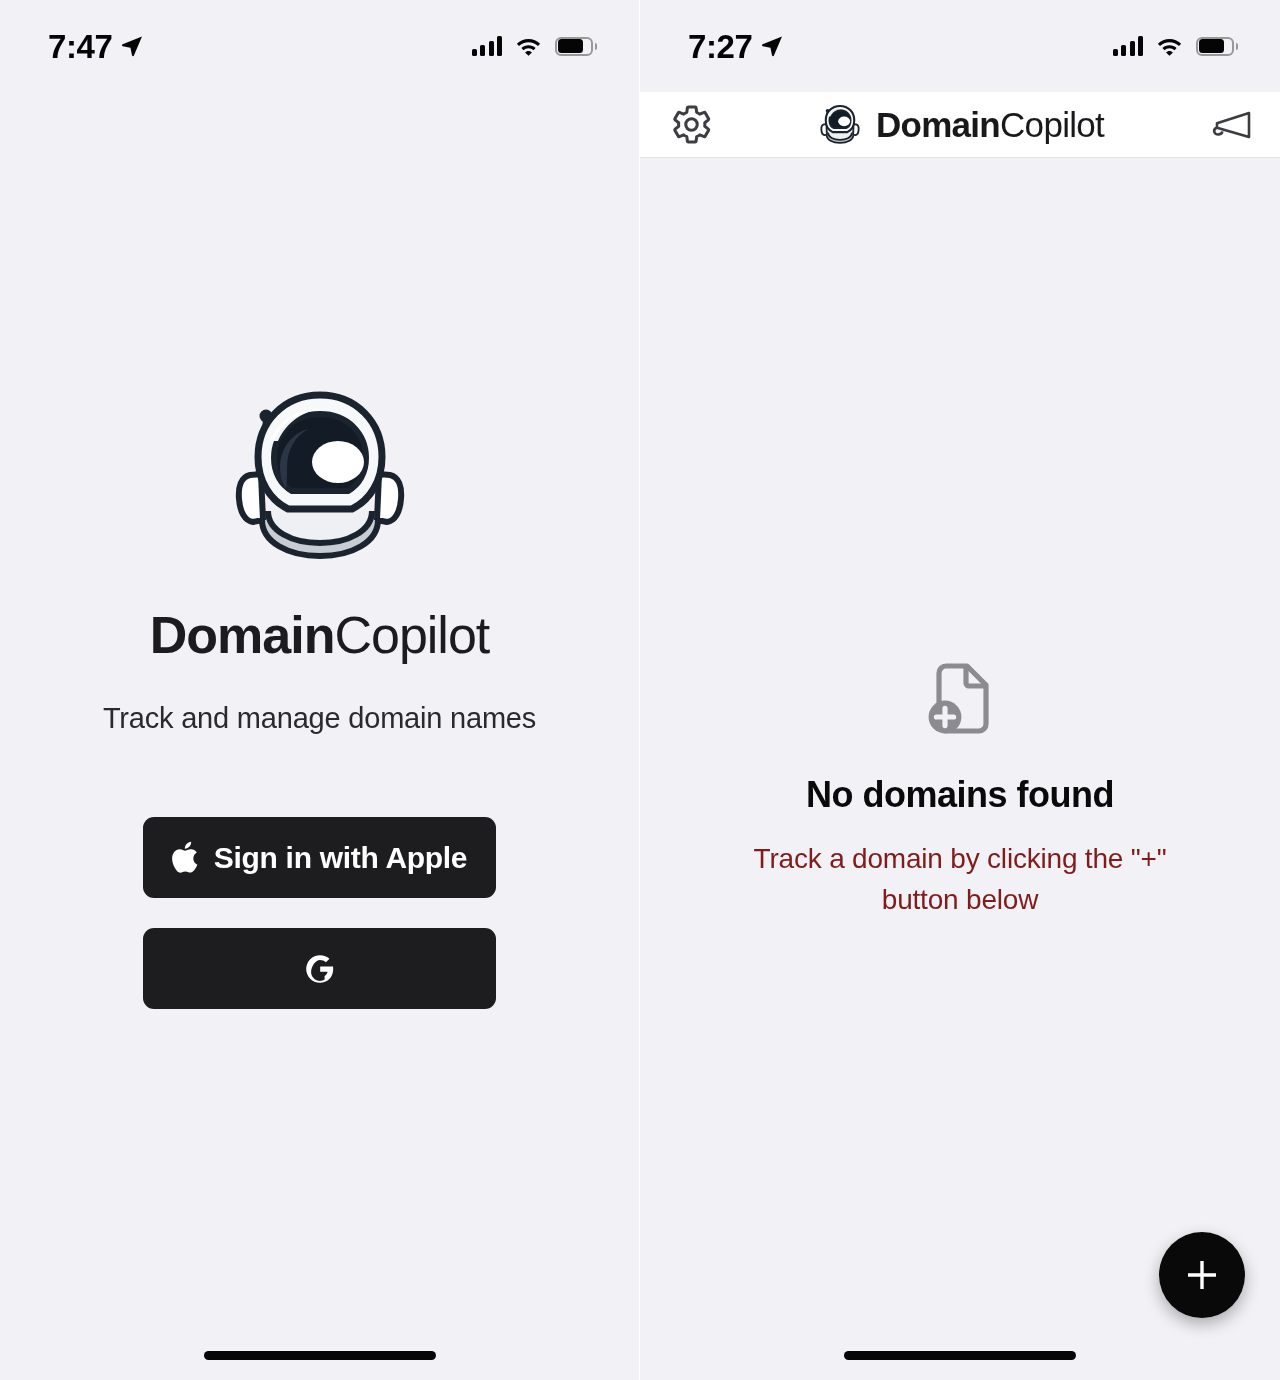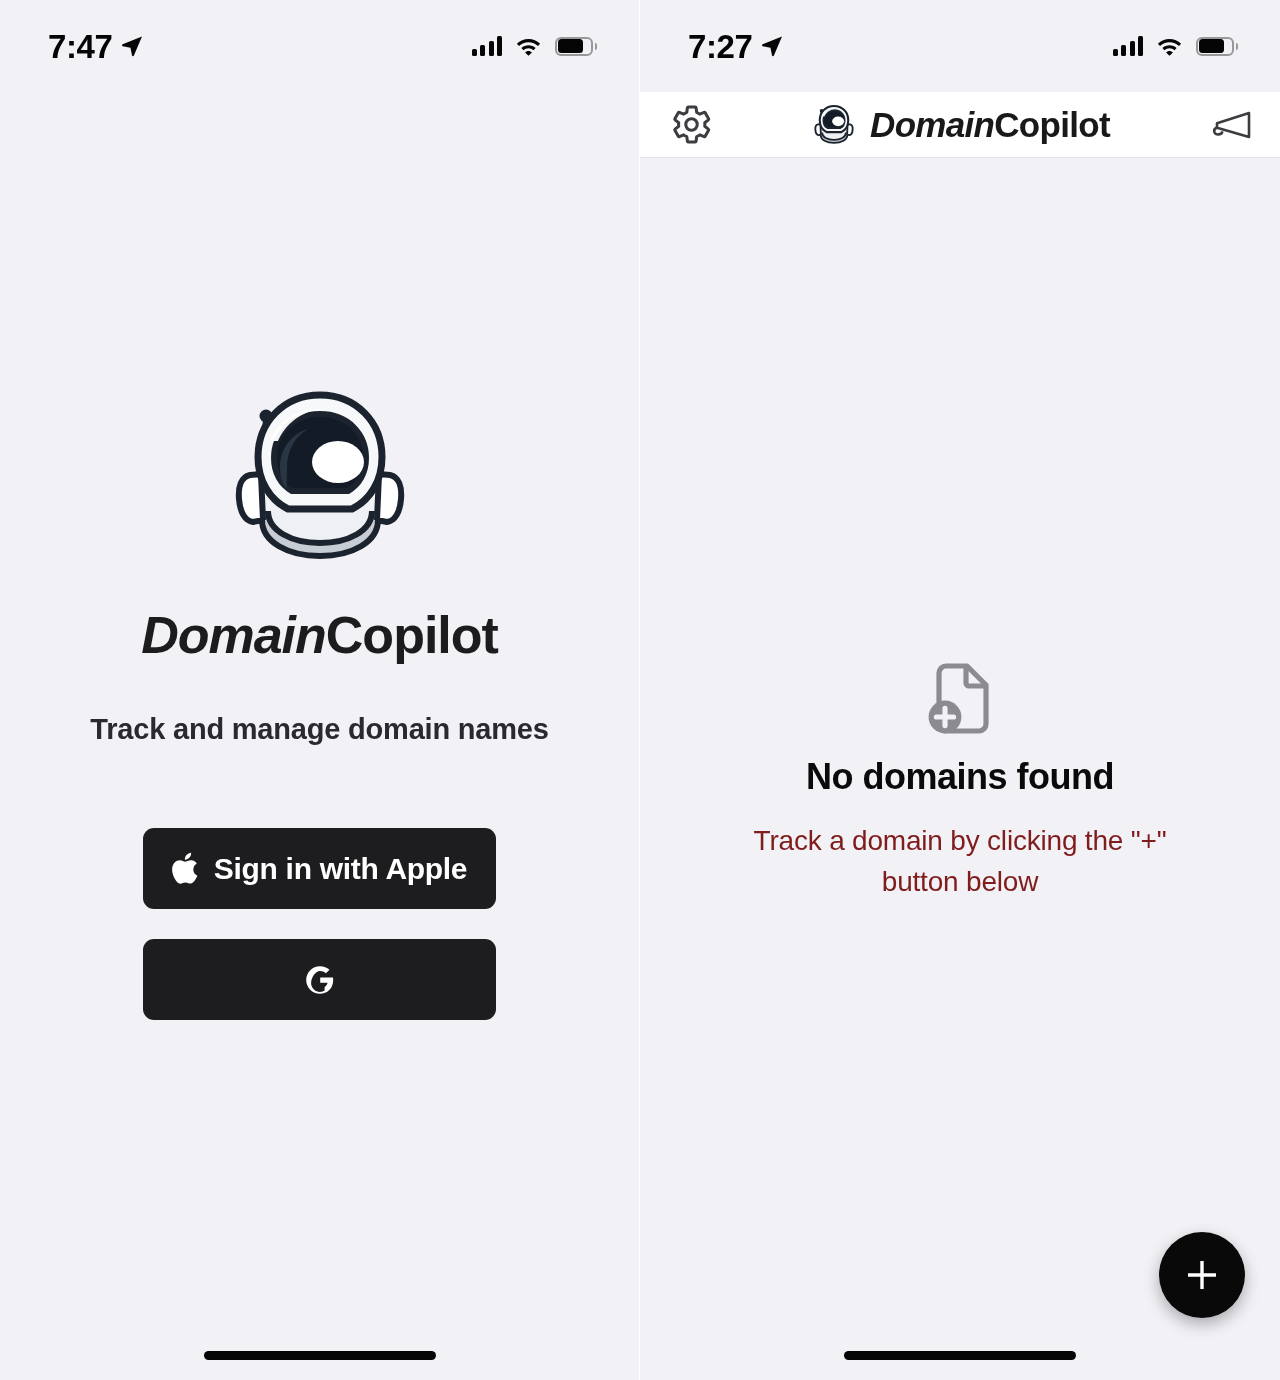--- a/index.html
+++ b/index.html
@@ -57,25 +57,25 @@
   .signin-wrap {
     position:absolute; top:0; left:0; right:0; bottom:0;
     display:flex; flex-direction:column; align-items:center;
   }
   .logo-big { margin-top:383px; width:200px; height:190px; }
   .brand-big {
     margin-top:36px;
     font-size:52px; line-height:1; letter-spacing:-1px;
     white-space:nowrap; color:#1c1c1e;
   }
-  .brand-b { font-weight:700;font-style:italic; }
-  .brand-l { font-weight:700; }
+  .brand-b { font-weight:700; }
+  .brand-l { font-weight:400; }
   .tagline {
-    margin-top:52px;
-    font-size:29px; color:#2a2a2e; font-weight:700; letter-spacing:-0.2px;
+    margin-top:41px;
+    font-size:29px; color:#2a2a2e; font-weight:400; letter-spacing:-0.2px;
   }
   .btn-stack { margin-top:82px; display:flex; flex-direction:column; gap:30px;justify-content:space-between; }
   .authbtn {
     width:353px; height:81px; background:#1d1d1f; border-radius:11px;
     display:flex; align-items:center; justify-content:center; gap:15px;
     color:#ffffff; cursor:pointer; border:none;
   }
   .authbtn .lbl { font-size:30px; font-weight:600; letter-spacing:-0.3px; }
   .apple-glyph { width:27px; height:33px; display:block; }
   .google-glyph { width:30px; height:30px; display:block; }
@@ -99,21 +99,21 @@
   .segwrap {
     position:absolute; top:186px; left:671px; right:0; height:57px;
   }
 
   .empty {
     position:absolute; top:660px; left:0; right:0;
     display:flex; flex-direction:column; align-items:center;
   }
   .empty-icon { width:72px; height:78px; display:block; }
   .empty-title {
-    margin-top:18px; font-size:36px; font-weight:700;
+    margin-top:36px; font-size:36px; font-weight:700;
     color:#0a0a0b; letter-spacing:-0.5px;
   }
   .empty-sub {
     margin-top:22px; width:430px; text-align:center;
     font-size:28px; line-height:41px; color:#7f1d1d; letter-spacing:-0.2px;
   }
 
   .fab {
     position:absolute; right:35px; bottom:62px;
     width:86px; height:86px; border-radius:50%;

